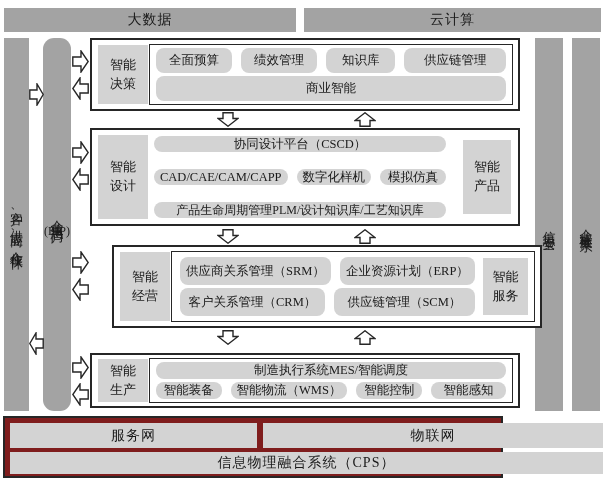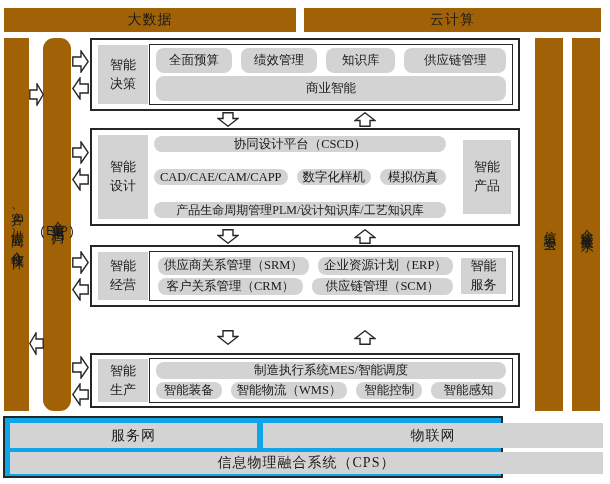--- a/index.html
+++ b/index.html
@@ -1,21 +1,21 @@
 <!DOCTYPE html>
 <html><head>
 <meta charset="utf-8">
 <style>
   html,body{margin:0;padding:0;background:#fff;}
   #stage{
     position:relative;width:610px;height:484px;background:#fff;
     font-family:"Liberation Serif","DejaVu Serif",serif;
     color:#1a1a1a;overflow:hidden;
   }
-  .gbar{position:absolute;background:#a16207;display:flex;align-items:center;justify-content:center;font-family:Liberation Mono, monospace;}
+  .gbar{position:absolute;background:#a3a3a3;display:flex;align-items:center;justify-content:center;}
   .hbar{font-size:14px;letter-spacing:1px;}
   .vbar{flex-direction:column;}
   .vtext{writing-mode:vertical-rl;text-orientation:upright;font-size:13px;letter-spacing:2px;line-height:1;}
   .ltext{font-size:12px;margin-top:2px;}
   .section{position:absolute;left:90px;width:430px;border:2px solid #262626;background:#fff;box-sizing:border-box;}
   .sec-label{position:absolute;left:6px;top:5px;bottom:5px;width:50px;background:#d3d3d3;
     display:flex;align-items:center;justify-content:center;}
   .sec-label span{display:block;width:28px;word-break:break-all;text-align:center;font-size:13px;line-height:1.45;}
   .inner-box{position:absolute;left:57px;right:5px;top:4px;bottom:4px;border:1px solid #262626;
     display:flex;box-sizing:border-box;}
@@ -23,21 +23,21 @@
   .row{display:flex;gap:9px;flex:1;min-height:0;}
   .item{background:#d3d3d3;border-radius:8px;display:flex;align-items:center;justify-content:center;
     font-size:12.5px;padding:1px 6px;flex:1;white-space:nowrap;}
   .item.small{font-size:12px;}
   .right-label{width:48px;background:#d3d3d3;display:flex;align-items:center;justify-content:center;margin:6px 6px 6px 0;align-self:stretch;}
   .right-label span{display:block;width:28px;word-break:break-all;text-align:center;font-size:13px;line-height:1.45;}
   .right-label.floating{position:absolute;right:7px;top:10px;bottom:10px;margin:0;}
   .arrow{position:absolute;}
   .arrow polygon{fill:#fff;stroke:#262626;stroke-width:1.4;}
   #bottom-box{position:absolute;left:3px;top:416px;width:500px;height:62px;border:2px solid #262626;
-    background:#0ea5e9;box-sizing:border-box;}
+    background:#7f1d1d;box-sizing:border-box;}
   .bot-bar{position:absolute;background:#d3d3d3;display:flex;align-items:center;justify-content:center;font-size:14px;letter-spacing:1px;}
 </style>
 </head>
 <body>
 
 <div id="stage">
 
   <div class="gbar hbar" style="left:4px;top:8px;width:292px;height:24px;">
     <span>大数据</span>
   </div>
@@ -94,21 +94,21 @@
       </div>
       <div class="row">
         <div class="item small">产品生命周期管理PLM/设计知识库/工艺知识库</div>
       </div>
     </div>
     <div class="right-label floating">
       <span>智能产品</span>
     </div>
   </div>
 
-  <div class="section" style="top:245px;height:62px;">
+  <div class="section" style="top:245px;height:83px;margin-left:22px;">
     <div class="sec-label">
       <span>智能经营</span>
     </div>
     <div class="inner-box">
       <div class="items-col" style="padding:5px 8px;">
         <div class="row">
           <div class="item" style="flex:1.03;">供应商关系管理（SRM）</div>
           <div class="item">企业资源计划（ERP）</div>
         </div>
         <div class="row">

